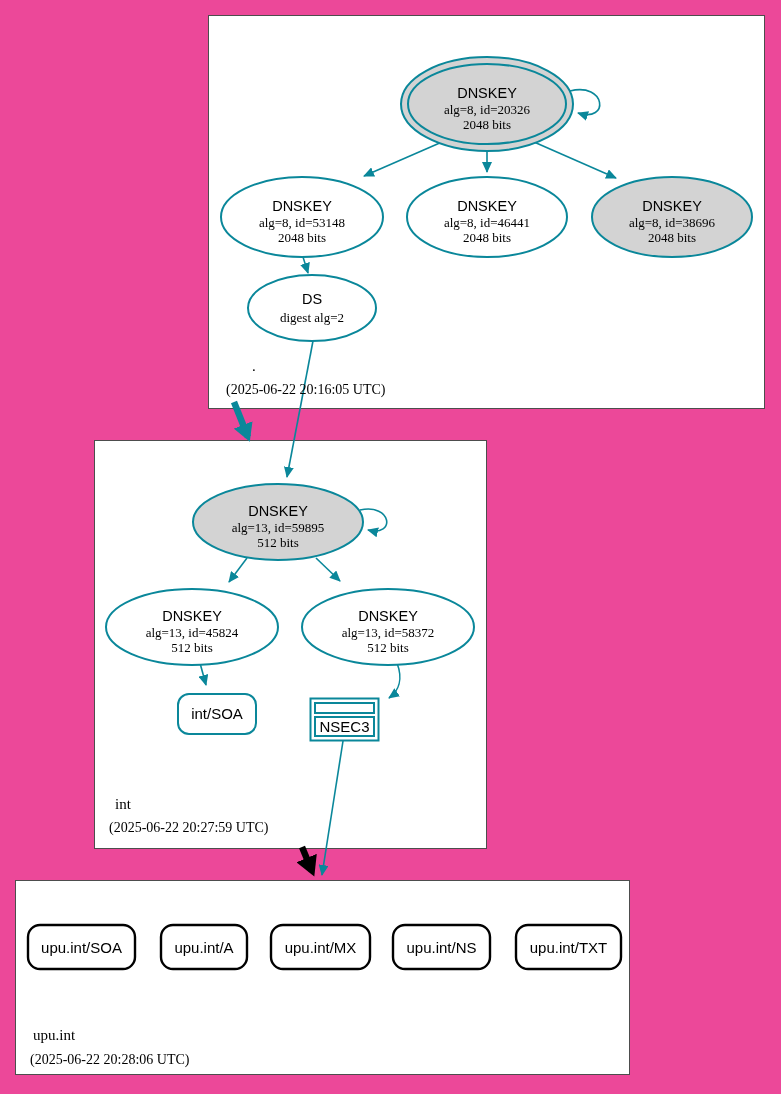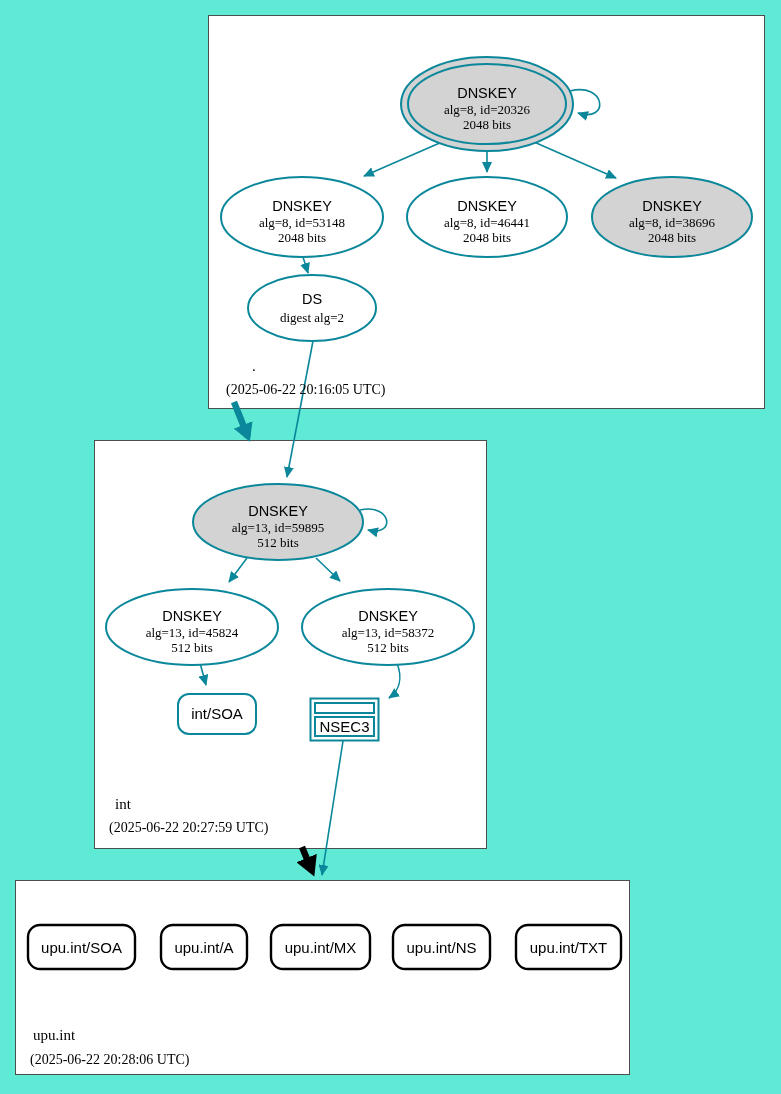--- a/index.html
+++ b/index.html
@@ -1,16 +1,16 @@
 <!DOCTYPE html>
 <html><head>
 <meta charset="utf-8">
 <style>
   html,body{margin:0;padding:0;background:#ffffff;}
-  .stage{width:781px;height:1094px;position:relative;background:#5eead4;}
+  .stage{width:781px;height:1094px;position:relative;background:#ec4899;}
   svg{display:block;}
   .zone-box{fill:#ffffff;stroke:#4d4d4d;stroke-width:1;}
   .edge{stroke:#0a879a;stroke-width:1.6;fill:none;}
   .edge-thick-secure{stroke:#0a879a;stroke-width:6.5;fill:none;}
   .edge-thick-insecure{stroke:#000000;stroke-width:6.5;fill:none;}
   .ellipse-key{stroke:#0a879a;stroke-width:2;}
   .fill-ksk{fill:#d3d3d3;}
   .fill-white{fill:#ffffff;}
   .fill-none{fill:none;}
   .rrset-teal{fill:#ffffff;stroke:#0a879a;stroke-width:2;}

